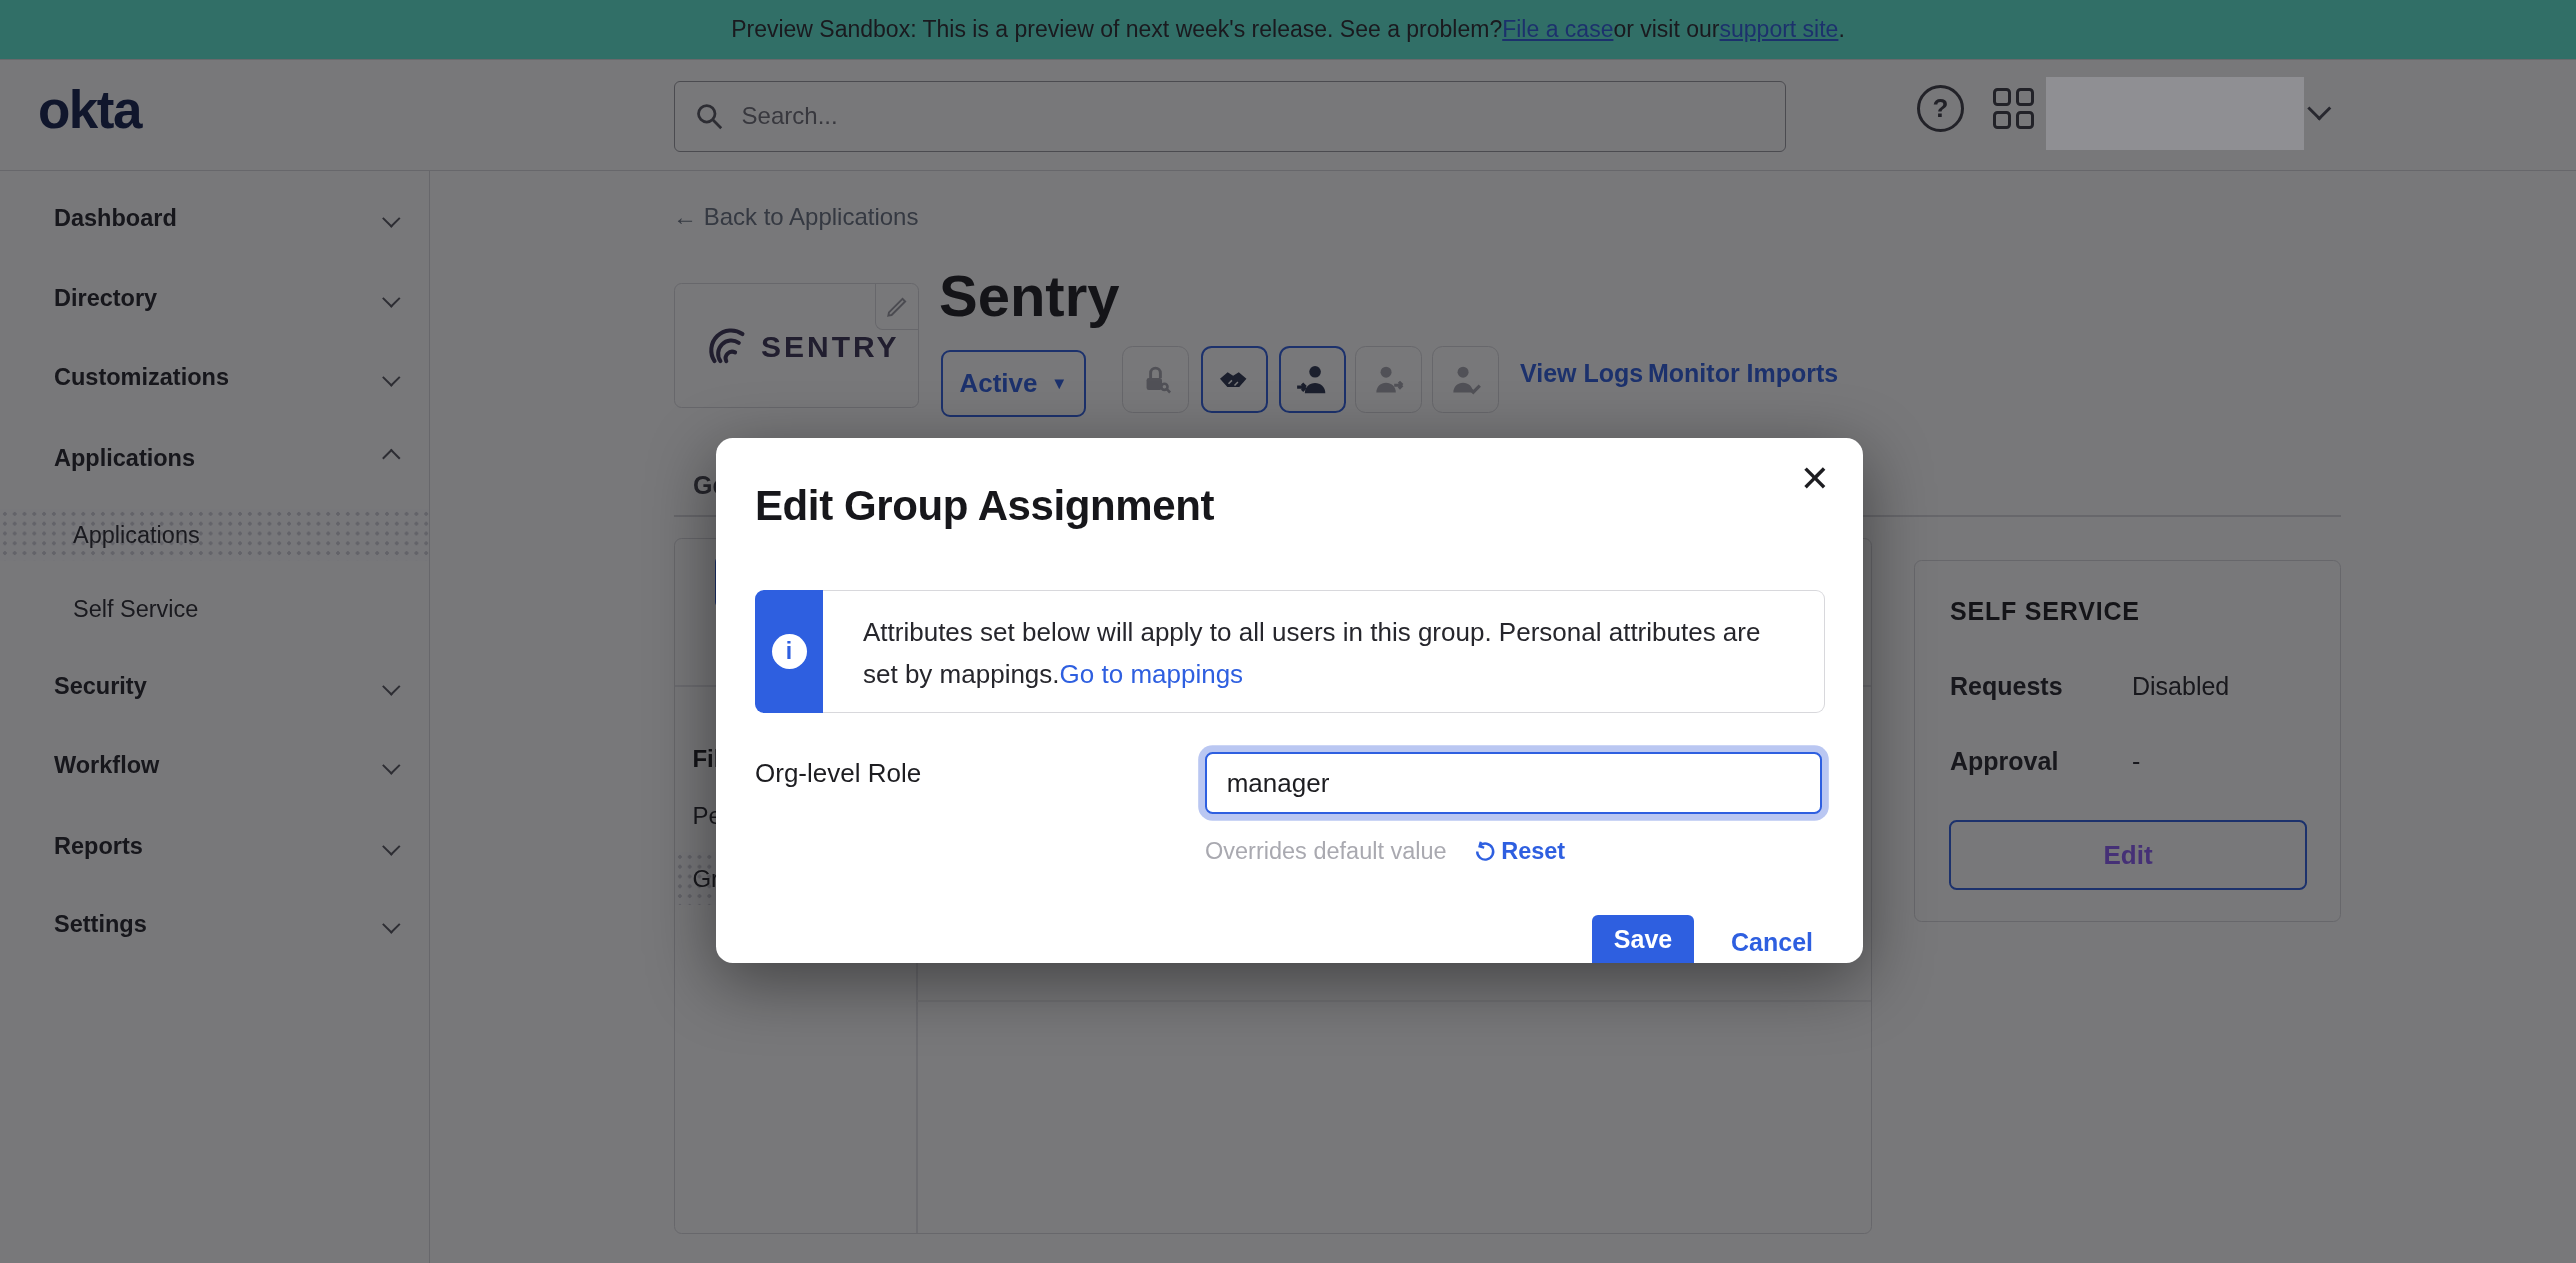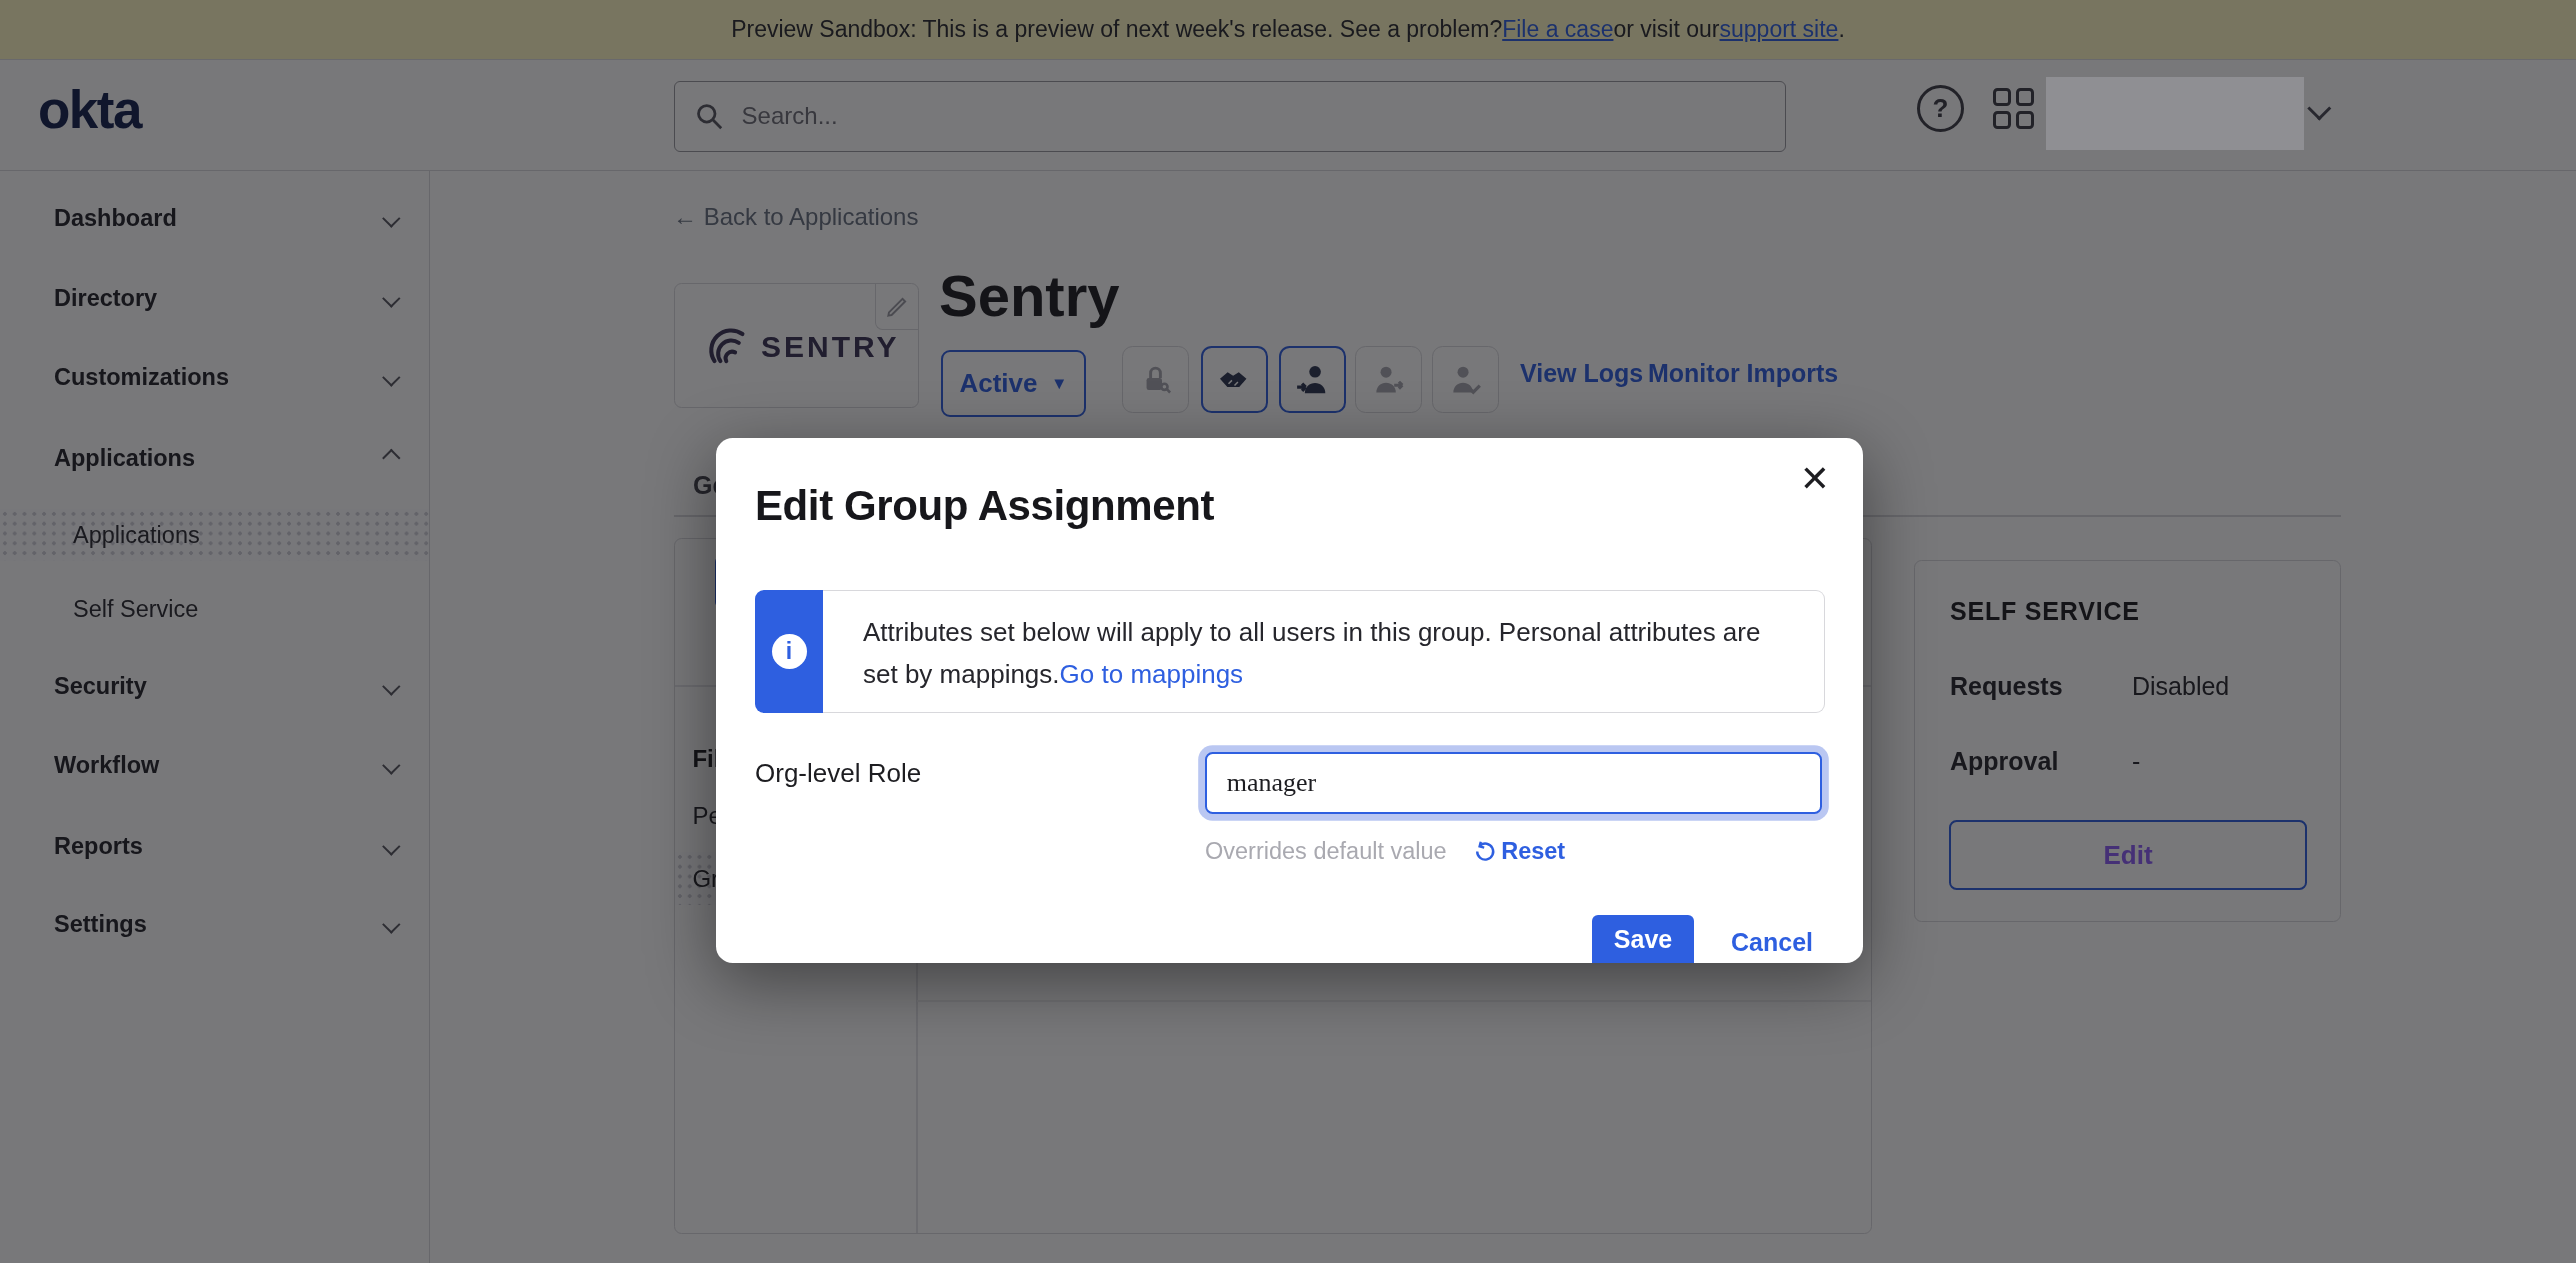--- a/index.html
+++ b/index.html
@@ -1,21 +1,21 @@
 <!DOCTYPE html>
 <html style="font-size:12px"><head>
 <meta charset="utf-8">
 <style>
   html,body{margin:0;padding:0;}
   body{
     width:2576px;height:1264px;position:relative;overflow:hidden;
     background:#ffffff;font-family:"Liberation Sans", sans-serif;color:#1d1d21;
   }
   
-  .banner{position:absolute;left:0;top:0;width:2576px;height:59px;background:#fef9c3;
+  .banner{position:absolute;left:0;top:0;width:2576px;height:59px;background:#5eead4;
     border-bottom:1.5px solid #dcdce0;display:flex;align-items:center;justify-content:center;
     font-size:23px;color:#2a2a30;}
   .banner a{color:#2e5fe0;text-decoration:underline;cursor:pointer;}
   
   .header{position:absolute;left:0;top:61px;width:2576px;height:109px;background:#fff;
     border-bottom:1.5px solid #d8d8dc;}
   .logo{position:absolute;left:38px;top:18px;font-size:53px;font-weight:700;color:#14204e;letter-spacing:-1.5px;}
   .search{position:absolute;left:674px;top:19.7px;width:1112px;height:71px;border:1.5px solid #98989f;
     border-radius:6px;display:flex;align-items:center;box-sizing:border-box;padding-left:18px;background:#fff;}
   .search input{border:none;outline:none;font-size:24px;color:#1d1d21;margin-left:13.6px;width:985px;
@@ -88,21 +88,21 @@
   .alert-accent{position:absolute;left:0;top:0;bottom:0;width:68px;background:#2e5fe0;border-radius:9px 0 0 9px;
     display:flex;align-items:center;justify-content:center;}
   .alert-info{width:35px;height:35px;border-radius:50%;background:#fff;color:#2e5fe0;display:flex;align-items:center;
     justify-content:center;font-size:23px;font-weight:700;font-style:normal;}
   .alert-body{position:absolute;left:68px;top:0;bottom:0;right:0;border:1.5px solid #d8d8dc;border-left:none;
     border-radius:0 9px 9px 0;box-sizing:border-box;padding:19.7px 30px 0 40px;font-size:26px;line-height:42px;color:#26262c;}
   .alert-body a{color:#2e5fe0;text-decoration:none;cursor:pointer;margin-top:29px;}
   .field-label{position:absolute;left:39px;top:320px;font-size:26px;color:#1d1d21;text-align:right;}
   .role-input{position:absolute;left:489px;top:314px;width:617px;height:62px;border:2.3px solid #2e5fe0;border-radius:7.6px;
     box-sizing:border-box;box-shadow:0 0 0 6.8px #bac7f2;font-size:26px;color:#1d1d21;padding:0 0 0 19.7px;outline:none;
-    font-family:Liberation Serif, serif;}
+    font-family:Liberation Sans, sans-serif;}
   .helper-row{position:absolute;left:489px;top:400px;display:flex;align-items:center;gap:26px;}
   .helper-text{font-size:23.5px;color:#a9a9b0;}
   .reset-link{display:flex;align-items:center;gap:4.5px;font-size:23.5px;font-weight:700;color:#2e5fe0;cursor:pointer;}
   .save-btn{position:absolute;left:876px;bottom:0;width:102px;height:48px;background:#2e5fe0;color:#fff;
     border:none;border-radius:6px 6px 0 0;font-size:25px;font-weight:700;cursor:pointer;font-family:"Liberation Sans",sans-serif;text-align:center;}
   .cancel-btn{position:absolute;left:1015px;bottom:6px;font-size:25px;font-weight:700;color:#2e5fe0;cursor:pointer;}
 </style>
 </head>
 <body>
 

